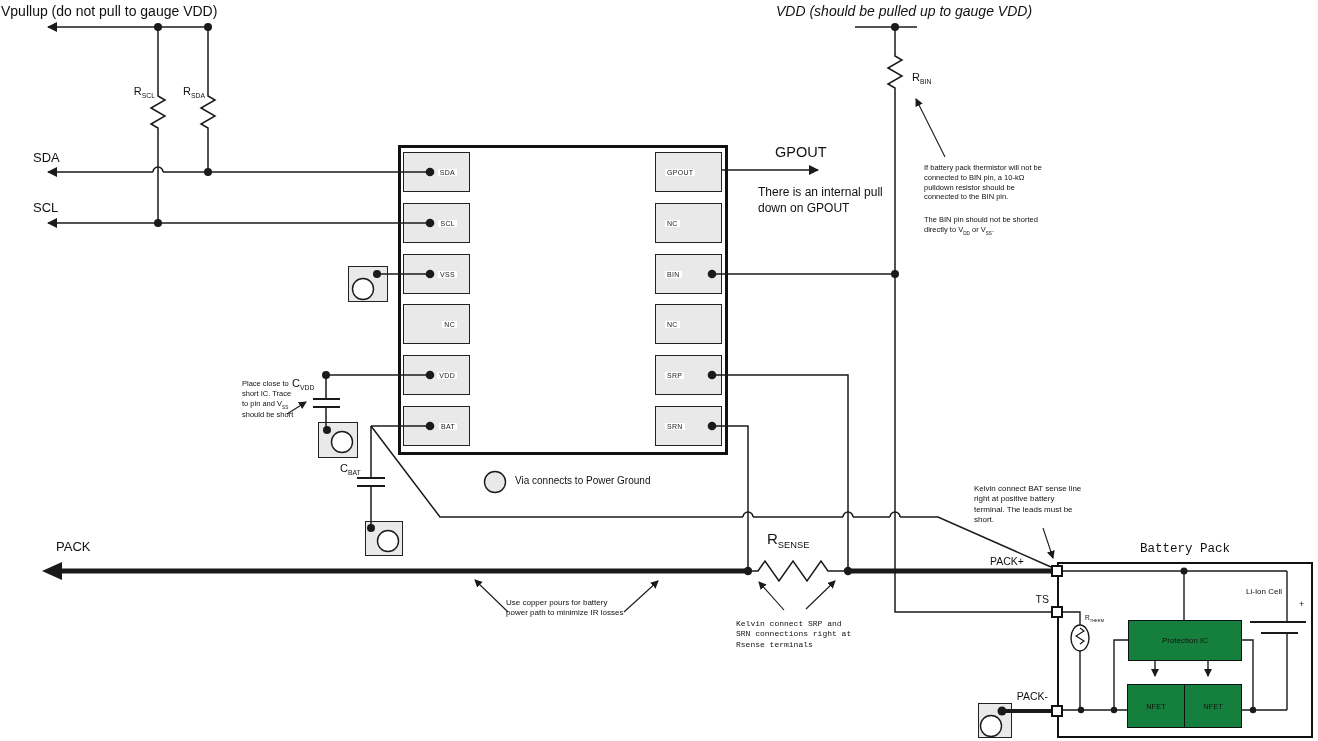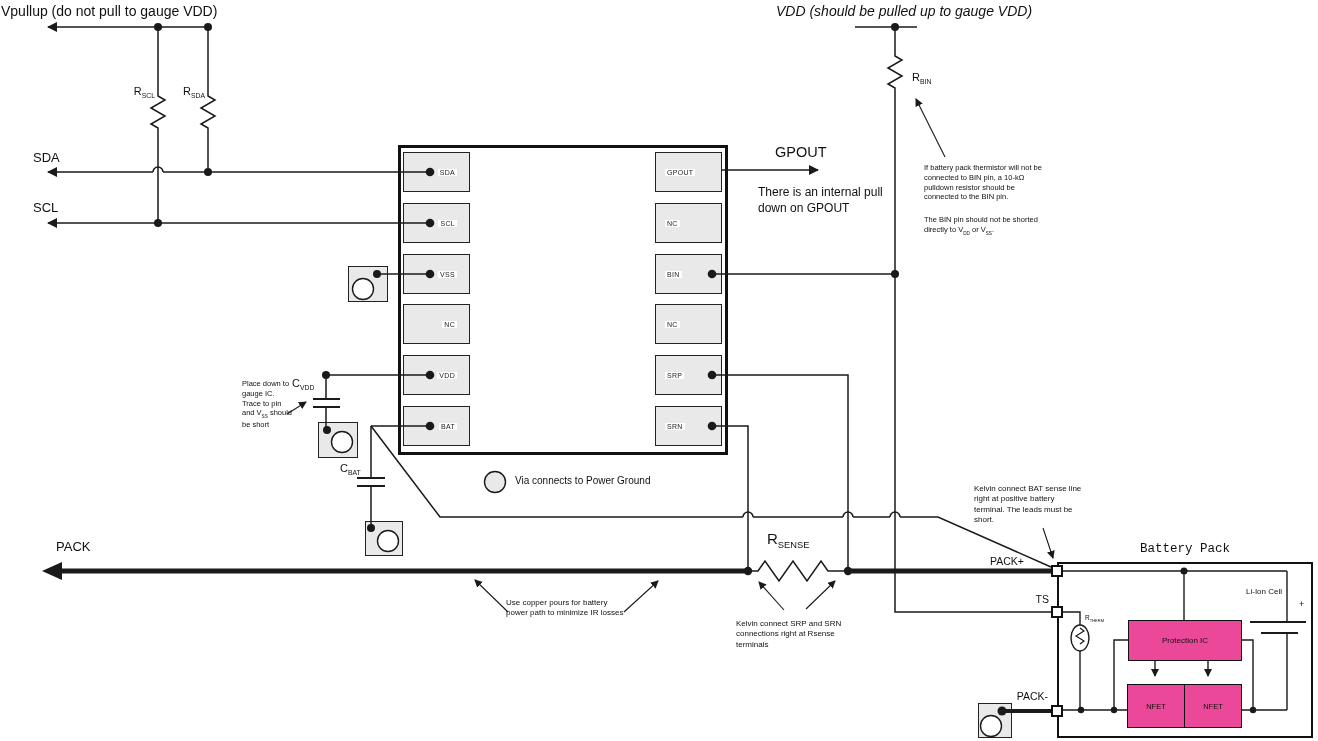--- a/index.html
+++ b/index.html
@@ -8,21 +8,21 @@
   #canvas svg{position:absolute;left:0;top:0;z-index:2;}
   .box{position:absolute;box-sizing:border-box;z-index:1;}
   .ic-body{border:3px solid #111;background:#fff;}
   .bp-box{border:2.5px solid #111;background:#fff;}
   .pin{position:absolute;width:67px;height:40px;background:#e9e9e9;border:1.6px solid #222;
        box-sizing:border-box;display:flex;align-items:center;z-index:1;}
   .pin.pleft{justify-content:flex-end;padding-right:12px;}
   .pin.pright{justify-content:flex-start;padding-left:9px;}
   .pin .pl{font-size:7px;letter-spacing:.3px;background:#fff;padding:0 2px;color:#222;}
   .via{position:absolute;background:#e9e9e9;border:1.4px solid #222;box-sizing:border-box;z-index:1;}
-  .ibox{position:absolute;border:1.4px solid #111;background:#ec4899;box-sizing:border-box;
+  .ibox{position:absolute;border:1.4px solid #111;background:#15803d;box-sizing:border-box;
         display:flex;align-items:center;justify-content:center;text-align:center;z-index:1;}
   .lbl{position:absolute;white-space:nowrap;color:#111;z-index:3;}
   .note{position:absolute;text-align:left;color:#111;line-height:1.3;z-index:3;}
   .term{position:absolute;width:12px;height:12px;background:#fff;border:2px solid #111;
         box-sizing:border-box;z-index:4;}
   sub{font-size:0.62em;}
   .ralign{text-align:right;}
 </style>
 </head>
 <body>
@@ -214,23 +214,23 @@
   <div class="lbl" style="left:1125px;top:542px;width:120px;text-align:center;font-size:12.5px;font-family:Liberation Mono, monospace;">Battery Pack</div>
   <div class="lbl ralign" style="left:958px;top:555px;width:66px;font-size:10.5px;">PACK+</div>
   <div class="lbl ralign" style="left:1007px;top:593px;width:42px;font-size:10.5px;">TS</div>
   <div class="lbl ralign" style="left:1006px;top:690px;width:42px;font-size:10.5px;">PACK-</div>
   <div class="note" style="left:1246px;top:587px;width:44px;font-size:8px;">Li-Ion Cell</div>
   <div class="lbl" style="left:1299px;top:599px;font-size:9px;">+</div>
 
   <div class="note" style="left:758px;top:185px;width:134px;font-size:12px;">There is an internal pull down on GPOUT</div>
   <div class="note" style="left:924px;top:163px;width:120px;font-size:7.5px;">If battery pack thermistor will not be connected to BIN pin, a 10-kΩ pulldown resistor should be connected to the BIN pin.</div>
   <div class="note" style="left:924px;top:215px;width:120px;font-size:7.5px;"><span>The BIN pin should not be shorted directly to V</span><sub>DD</sub><span> or V</span><sub>SS</sub><span>.</span></div>
-  <div class="note" style="left:242px;top:379px;width:52px;font-size:7.5px;"><span>Place down to gauge IC. Trace to pin and V</span><sub>SS</sub><span> should be short</span></div>
+  <div class="note" style="left:242px;top:379px;width:52px;font-size:7.5px;"><span>Place close to short IC. Trace to pin and V</span><sub>SS</sub><span> should be short</span></div>
   <div class="note" style="left:506px;top:598px;width:120px;font-size:8px;">Use copper pours for battery power path to minimize IR losses</div>
-  <div class="note" style="left:736px;top:619px;width:118px;font-size:8px;">Kelvin connect SRP and SRN connections right at Rsense terminals</div>
+  <div class="note" style="left:736px;top:619px;width:118px;font-size:8px;font-family:Liberation Mono, monospace;">Kelvin connect SRP and SRN connections right at Rsense terminals</div>
   <div class="note" style="left:974px;top:484px;width:112px;font-size:8px;">Kelvin connect BAT sense line right at positive battery terminal. The leads must be short.</div>
   <div class="lbl" style="left:515px;top:475px;font-size:10px;">Via connects to Power Ground</div>
 
   <div class="term" style="left:1051px;top:565px;"></div>
   <div class="term" style="left:1051px;top:606px;"></div>
   <div class="term" style="left:1051px;top:705px;"></div>
 
 </div>
 
 </body></html>

